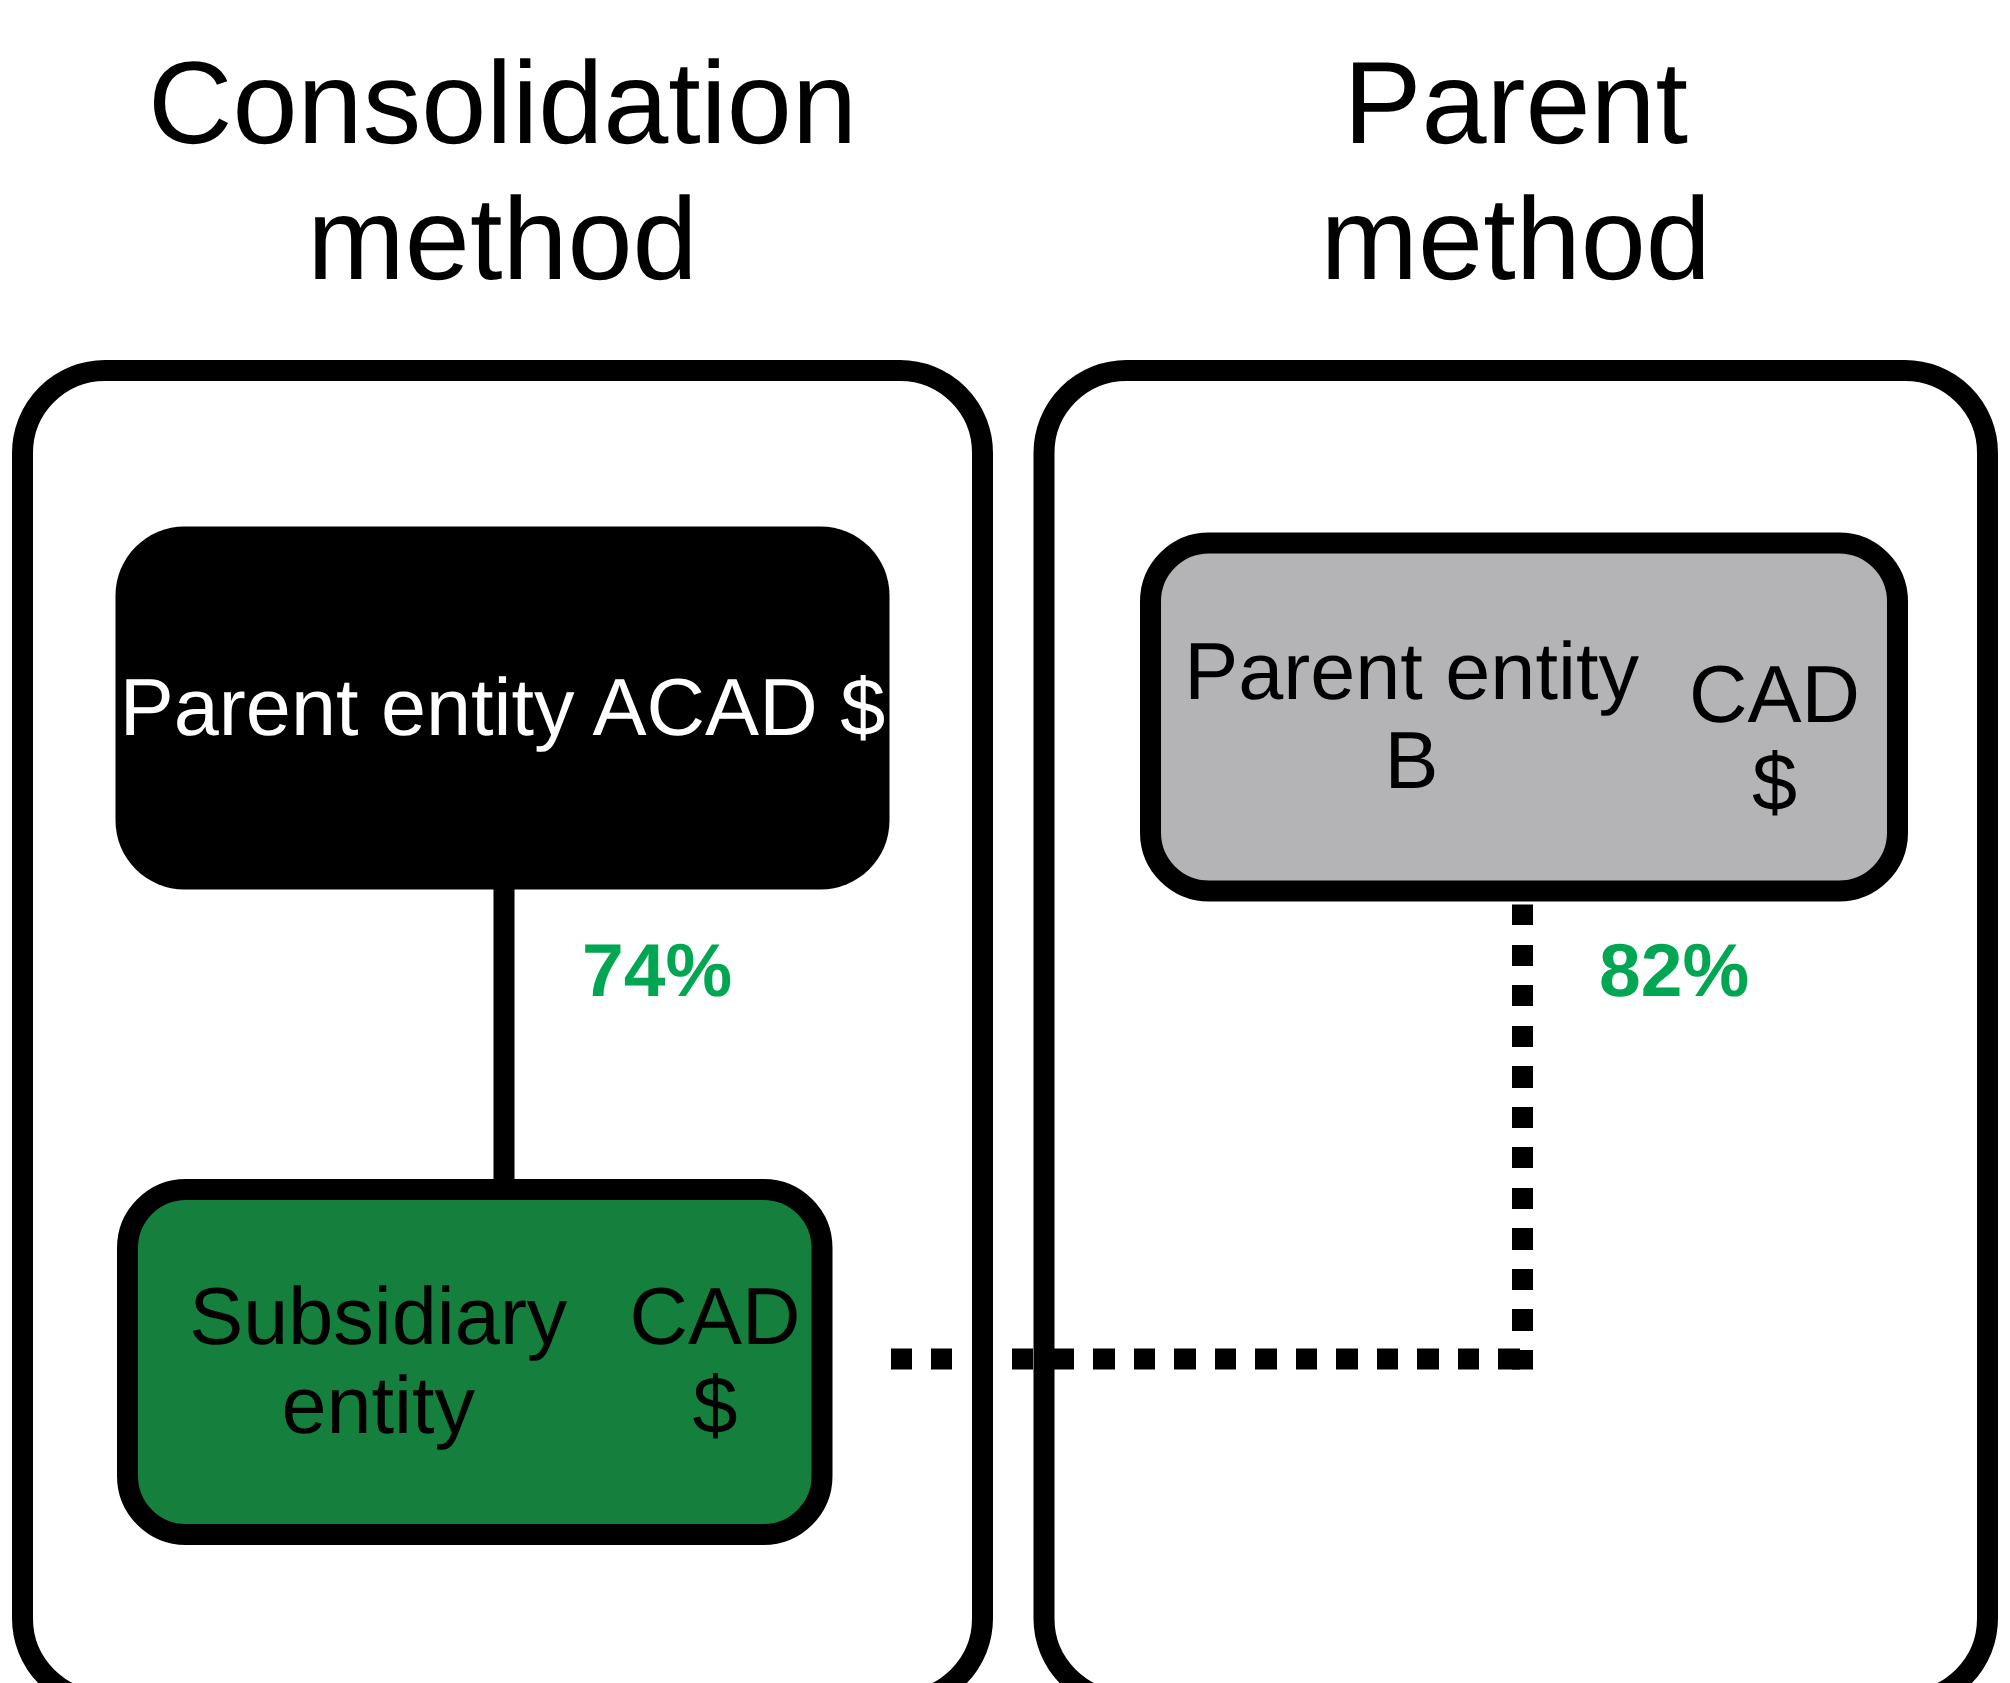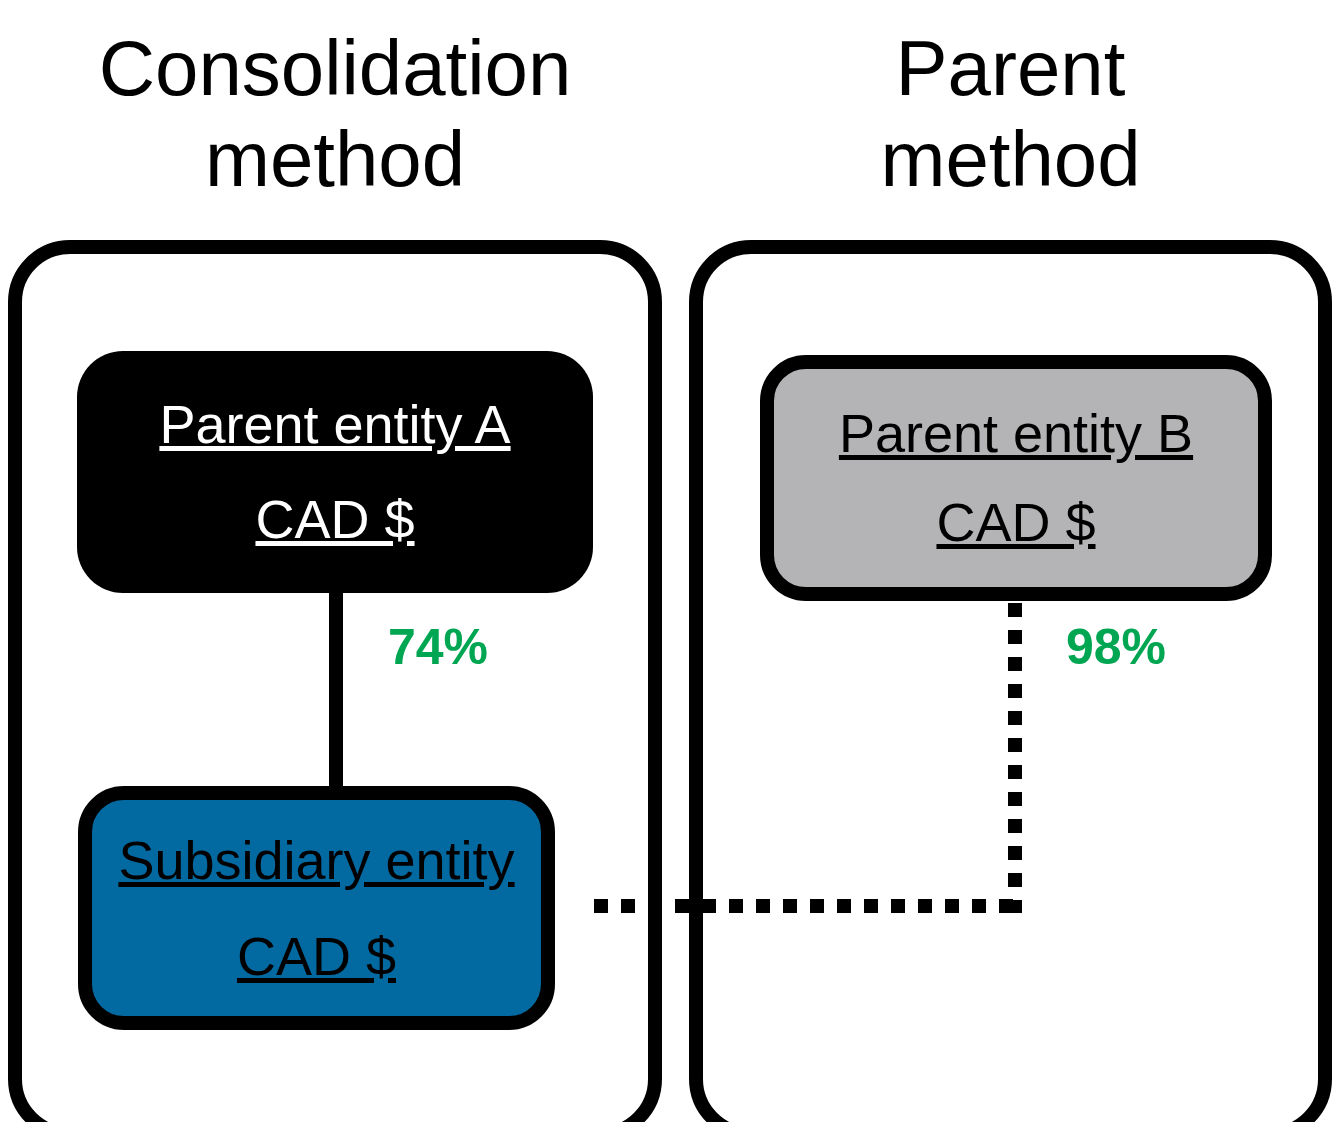--- a/index.html
+++ b/index.html
@@ -39,39 +39,37 @@
     box-sizing: border-box;
   }
   .panel-left  { left: 8px;   width: 654px; }
   .panel-right { left: 689px; width: 643px; }
 
   .entity-box {
     position: absolute;
     box-sizing: border-box;
     border-radius: 46px;
     display: flex;
-    flex-direction: column;
     align-items: center;
     justify-content: center;
     text-align: center;
     font-size: 54px;
     line-height: 59px;
-    text-decoration: underline;
   }
   .parent-a {
     left: 77px; top: 328px;
     width: 516px; height: 242px;
     background: #000000;
     color: #ffffff;
     row-gap: 36px;
   }
   .subsidiary {
     left: 78px; top: 763px;
     width: 477px; height: 244px;
-    background: #0369a1;
+    background: #15803d;
     border: 14px solid #000000;
     color: #000000;
     row-gap: 37px;
   }
   .parent-b {
     left: 760px; top: 332px;
     width: 512px; height: 246px;
     background: #b4b4b7;
     border: 14px solid #000000;
     color: #000000;
@@ -143,15 +141,15 @@
 
   <div class="entity-box parent-b">
     <div class="name">Parent entity B</div>
     <div class="currency">CAD $</div>
   </div>
 
   <div class="line-dotted-vertical"></div>
 
   <div class="line-dotted-horizontal"></div>
 
-  <div class="ownership-label label-20">98%</div>
+  <div class="ownership-label label-20">82%</div>
 
 </div>
 
 </body></html>

